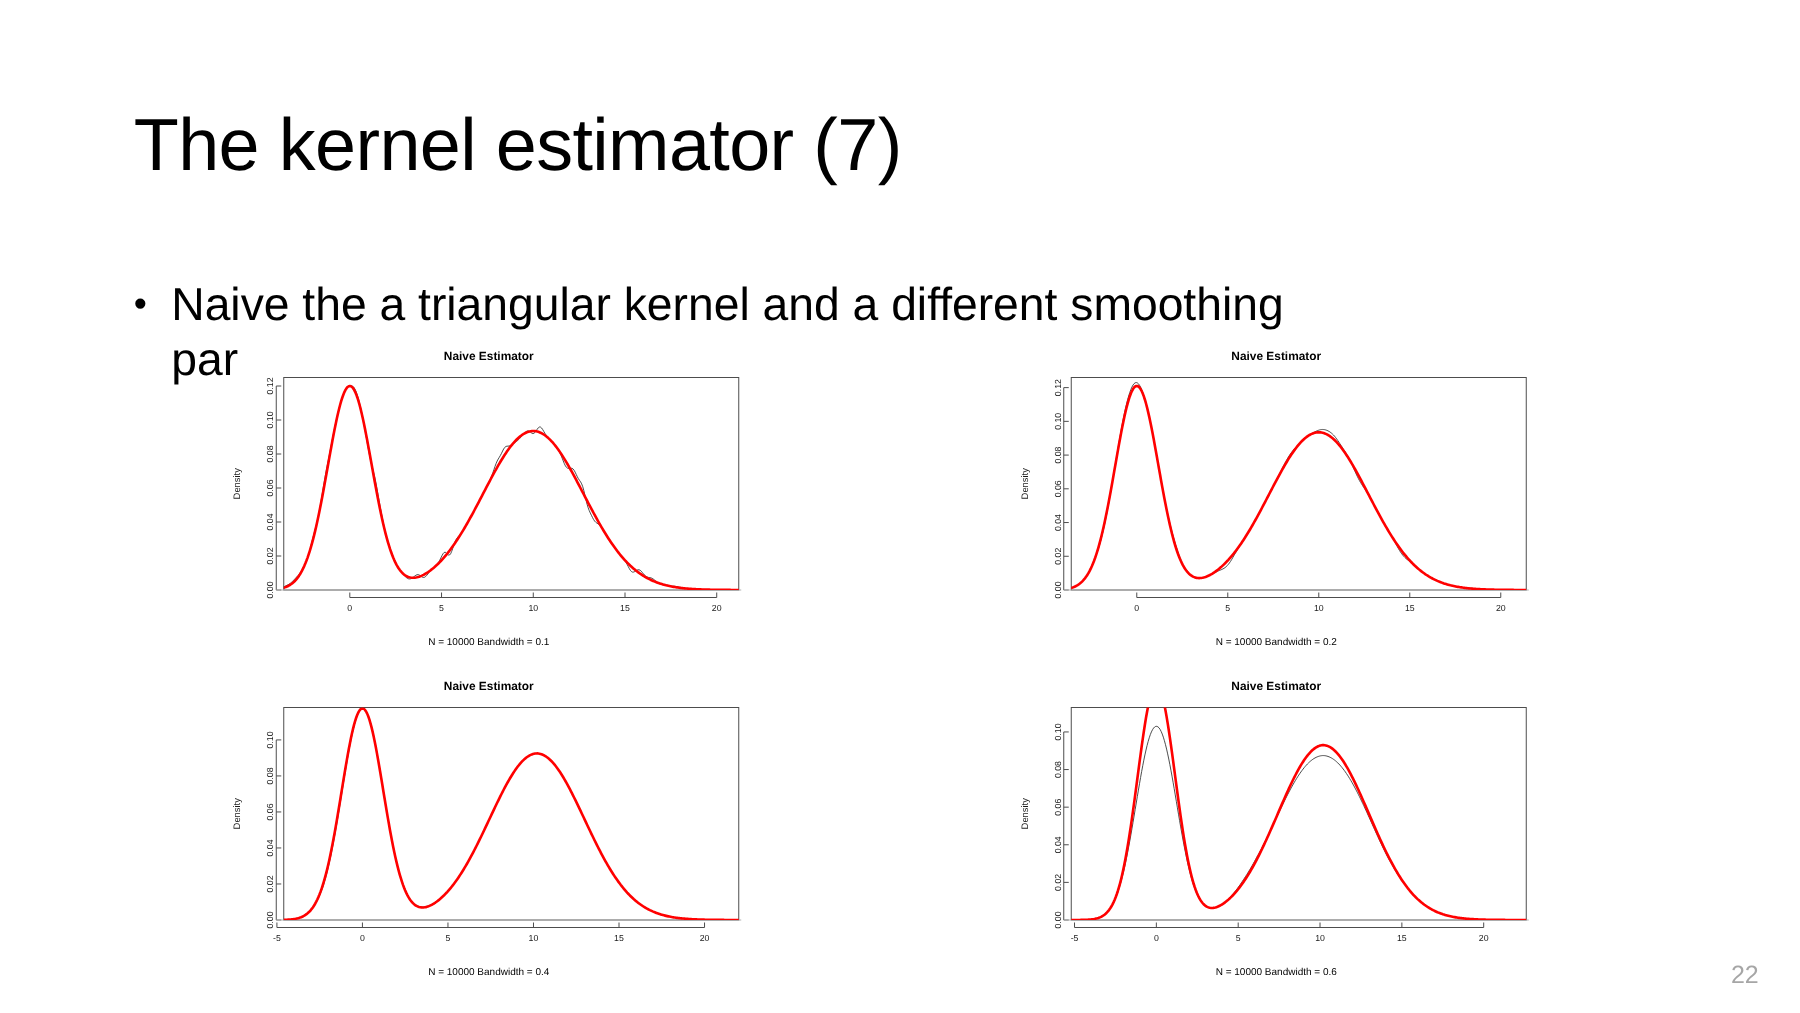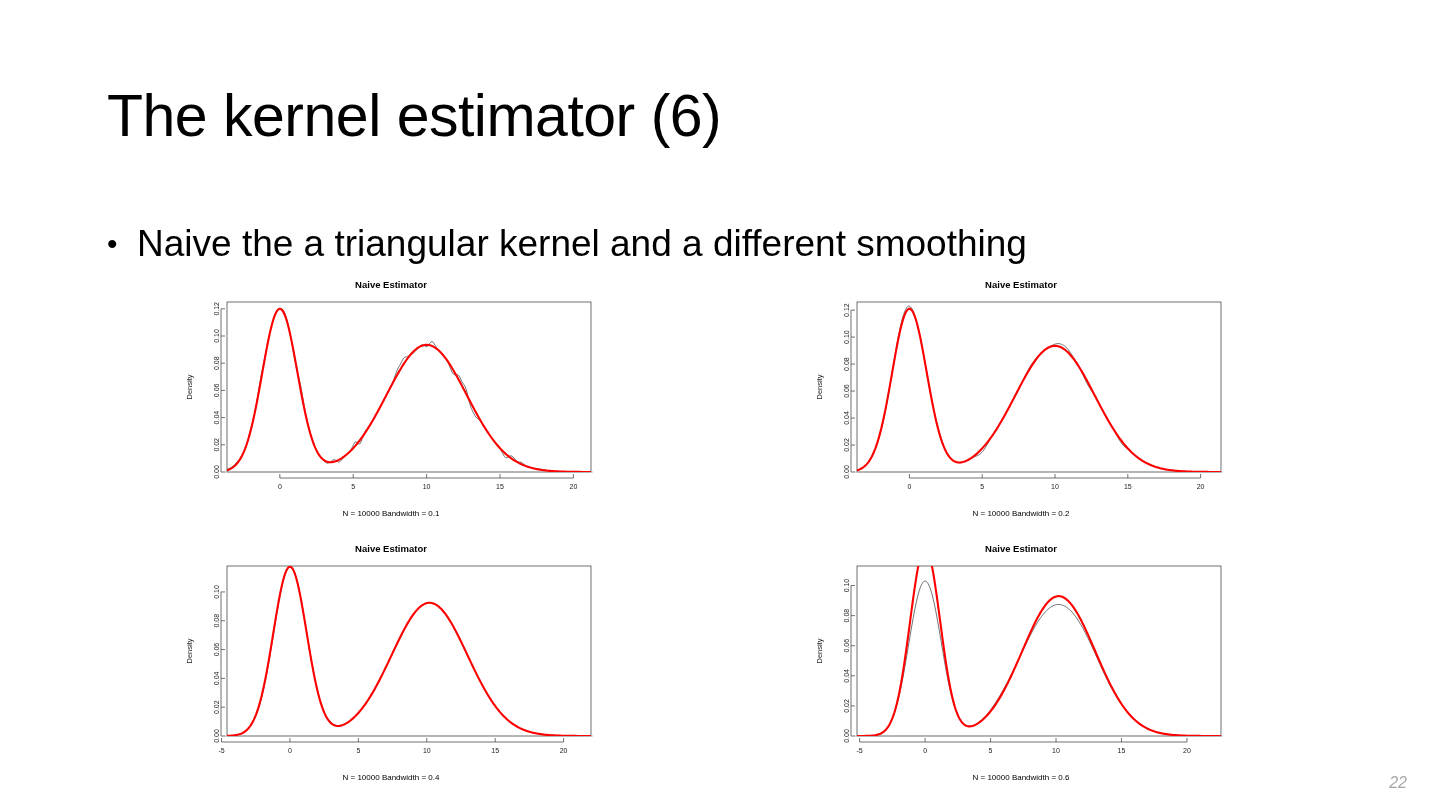--- a/index.html
+++ b/index.html
@@ -51,23 +51,22 @@
   }
   .bullet-text {
     flex: 1 1 auto;
   }
 
   
   .page-number {
     position: absolute;
     right: 33px;
     bottom: 18px;
-    font-size: 16px;
+    font-size: 20px;
     color: #a6a6a6;
-    font-style: italic;
   }
 
   
   .chart-panel {
     position: absolute;
     background: transparent;
   }
   .chart-panel.p1 { left: 181px; top: 274px;  width: 420px; height: 250px; }
   .chart-panel.p2 { left: 811px; top: 274px;  width: 420px; height: 250px; }
   .chart-panel.p3 { left: 181px; top: 538px;  width: 420px; height: 250px; }
@@ -122,26 +121,30 @@
   .curve-black {
     fill: none;
     stroke-width: 0.7;
     stroke-linejoin: round;
     stroke-linecap: round;
   }
 </style>
 </head>
 <body>
 
-<div class="slide-title">The kernel estimator (6)</div>
+<div class="slide-title">The kernel estimator (7)</div>
 
 <div class="body-block">
   <div class="bullet-row">
     <span class="bullet-dot">•</span>
     <span class="bullet-text">Naive the a triangular kernel and a different smoothing</span>
+  </div>
+  <div class="bullet-row">
+    <span class="bullet-dot"></span>
+    <span class="bullet-text">par</span>
   </div>
 </div>
 
 <div class="chart-panel p1">
     <svg viewBox="0 0 420 250" preserveAspectRatio="none">
       <text x="210" y="14" text-anchor="middle" class="rtitle">Naive Estimator</text>
       <rect x="46" y="28" width="364" height="170" class="rbox"></rect>
       <defs>
         <clipPath id="clip-chart-bandwidth-0-1">
           <rect x="46" y="28" width="364" height="170"></rect>

